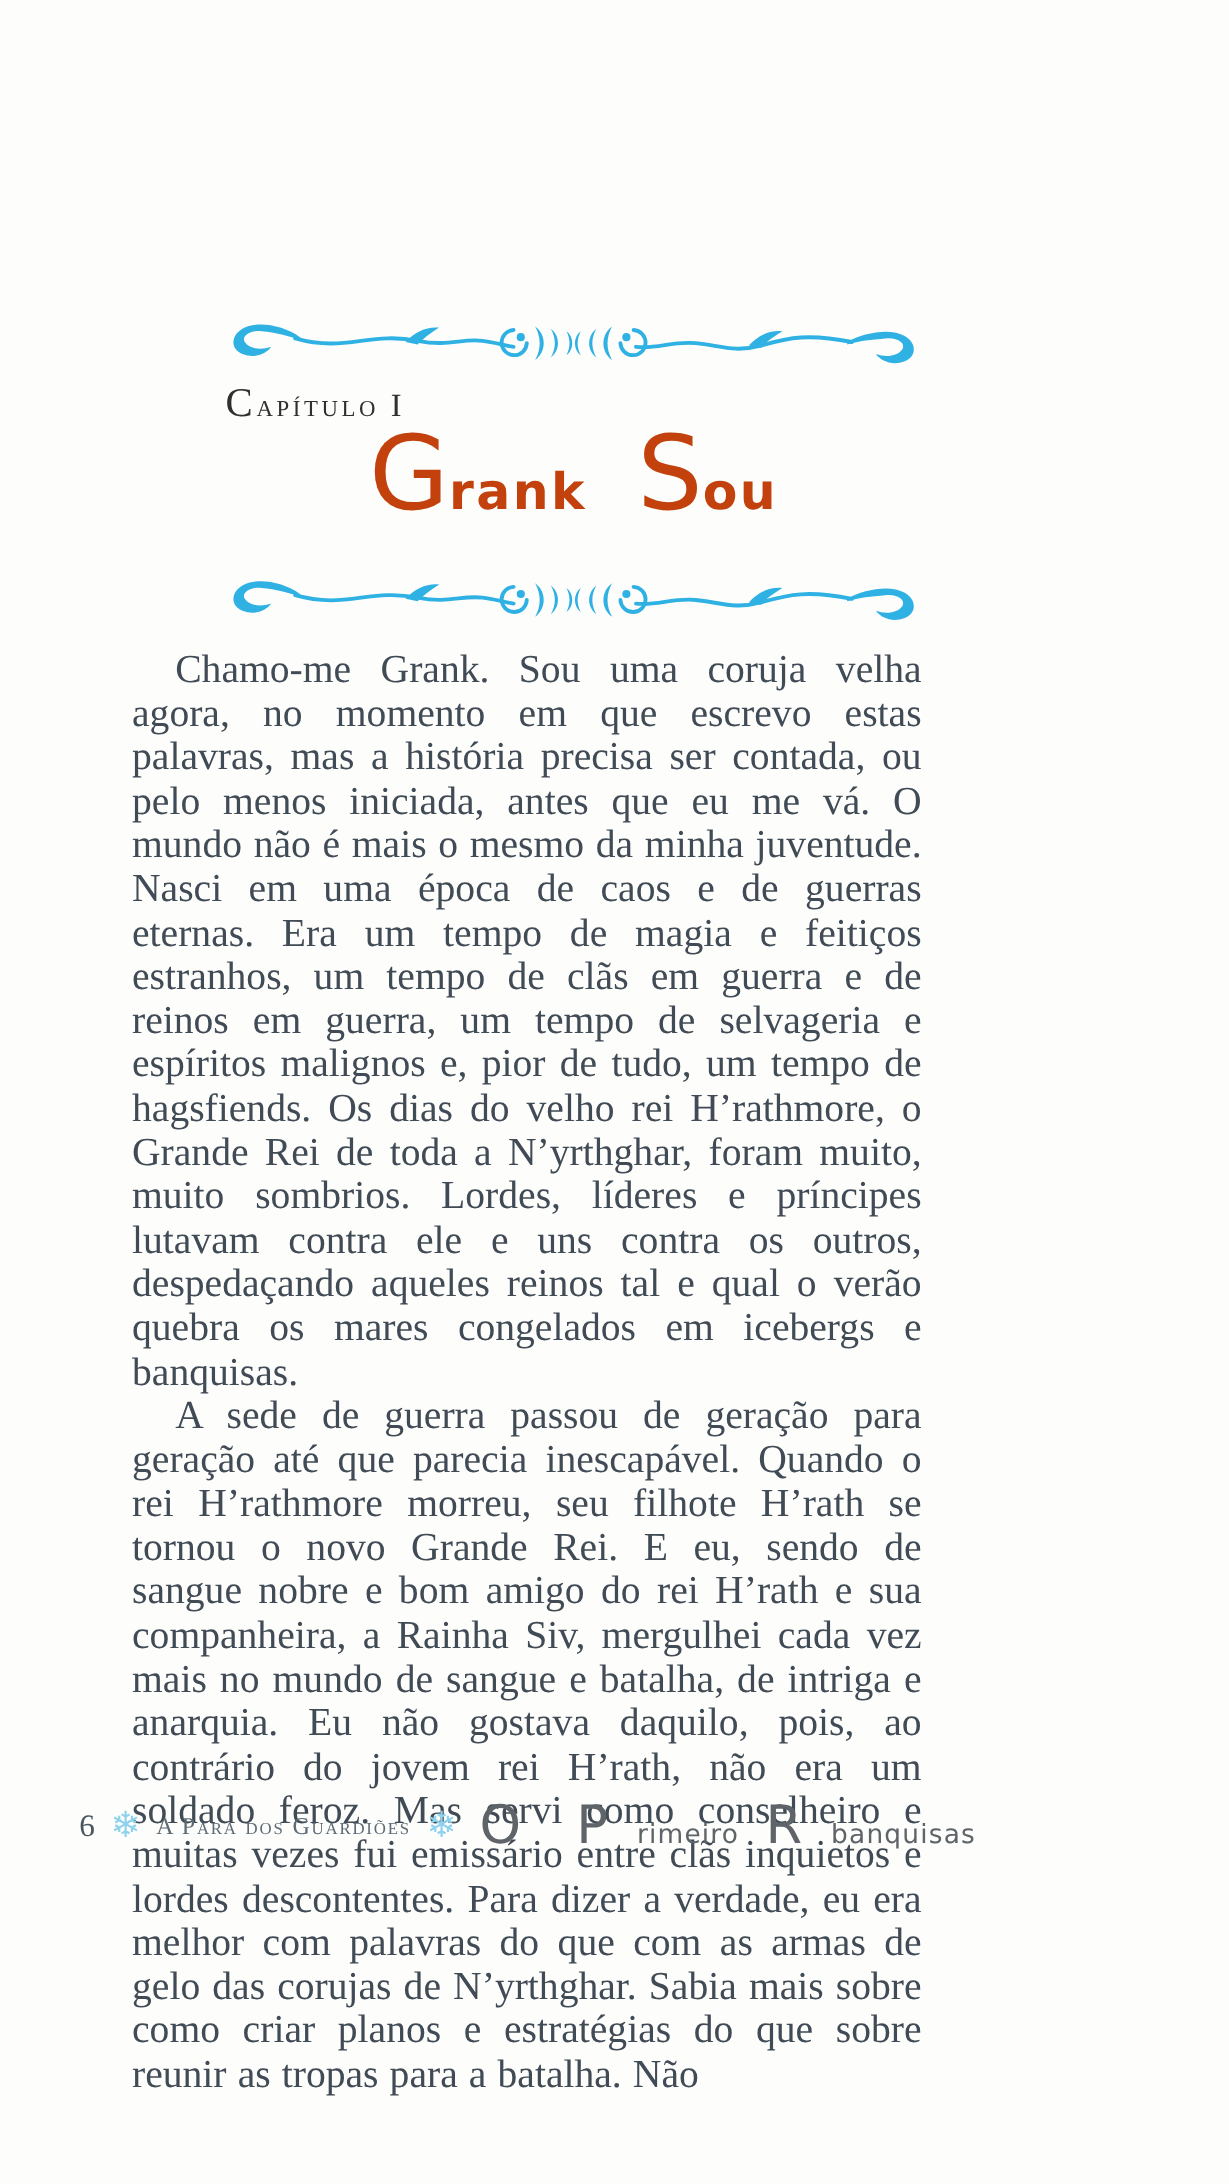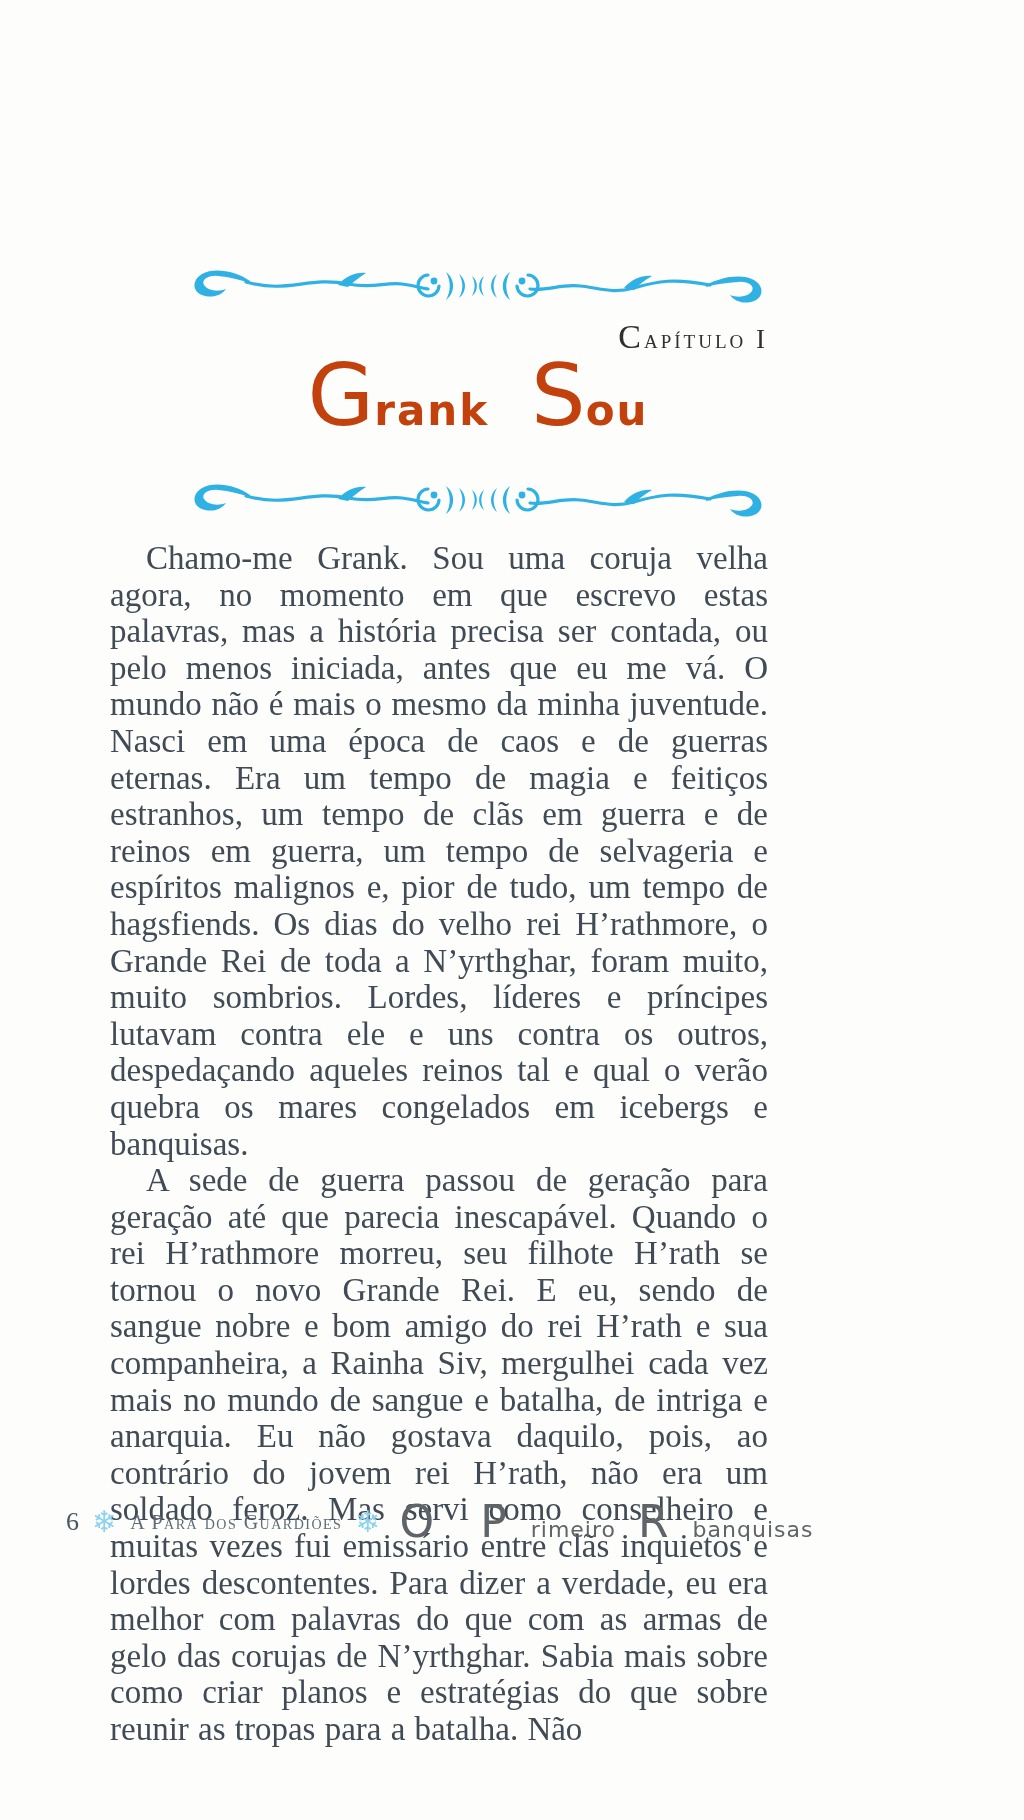--- a/index.html
+++ b/index.html
@@ -13,21 +13,21 @@
   .page{position:absolute;inset:0;}
 
   
   .ornament{position:absolute;left:188px;width:580px;height:46px;}
   .ornament-top{top:264px;}
   .ornament-bottom{top:478px;}
 
   
   .chapter-label{
     position:absolute;top:318px;left:188px;width:580px;
-    text-align:right;
+    text-align:left;
     font-variant:small-caps;
     font-size:27px;letter-spacing:3px;
     color:#32302d;
   }
   .chapter-label::first-letter{font-size:34px;}
 
   .chapter-title{
     position:absolute;top:352px;left:188px;width:580px;
     text-align:center;white-space:nowrap;
     color:#c2410c;

